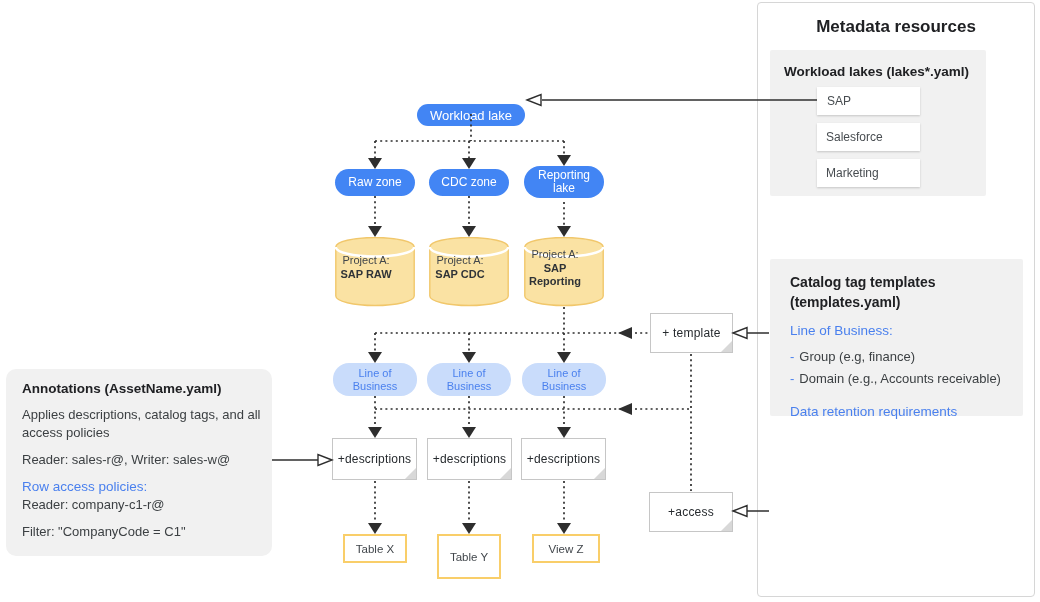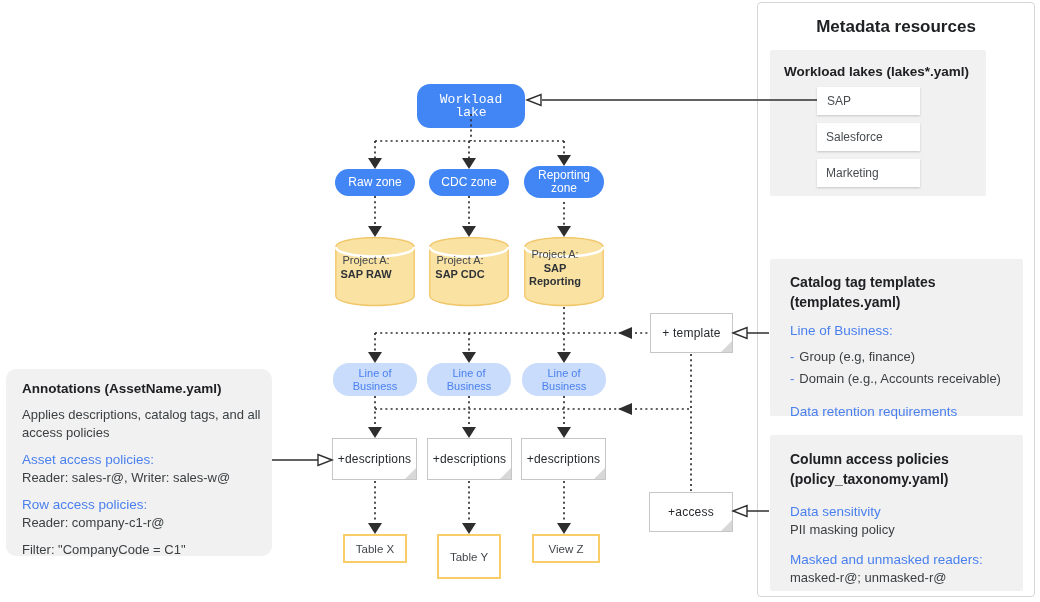--- a/index.html
+++ b/index.html
@@ -86,44 +86,36 @@
     </div>
 
     <div class="section" id="sec-templates">
       <div class="sec-hd">Catalog tag templates (templates.yaml)</div>
       <div class="sec-line sec-blue blue-label" style="margin-bottom:6px;">Line of Business:</div>
       <div class="bullet"><span class="dash">-</span><span>Group (e.g, finance)</span></div>
       <div class="bullet"><span class="dash">-</span><span>Domain (e.g., Accounts receivable)</span></div>
       <div class="sec-line sec-blue blue-label" style="margin-top:13px;">Data retention requirements</div>
     </div>
 
-    <div class="section" id="sec-policies">
-      <div class="sec-hd">Column access policies (policy_taxonomy.yaml)</div>
-      <div class="sec-line sec-blue blue-label" style="margin-top:14px;">Data sensitivity</div>
-      <div class="sec-line">PII masking policy</div>
-      <div class="sec-line sec-blue blue-label" style="margin-top:12px;">Masked and unmasked readers:</div>
-      <div class="sec-line">masked-r@; unmasked-r@</div>
-    </div>
   </div>
 
   <div class="abs graybox" id="annotations">
     <div class="hd">Annotations (AssetName.yaml)</div>
     <div class="para">Applies descriptions, catalog tags, and all access policies</div>
-    <div class="lbl blue-label">Asset access policies:</div>
     <div class="val">Reader: sales-r@, Writer: sales-w@</div>
     <div class="lbl blue-label">Row access policies:</div>
     <div class="val">Reader: company-c1-r@</div>
     <div class="filter">Filter: "CompanyCode = C1"</div>
   </div>
 
-  <div class="abs pill blue lake" style="left:417px;top:84px;width:108px;height:44px;border-radius:13px;font-family:Liberation Mono, monospace;">Workload lake</div>
+  <div class="abs pill blue lake" style="left:417px;top:104px;width:108px;height:22px;border-radius:13px;">Workload lake</div>
 
   <div class="abs pill blue" style="left:335px;top:169px;width:80px;height:27px;">Raw zone</div>
   <div class="abs pill blue" style="left:429px;top:169px;width:80px;height:27px;">CDC zone</div>
-  <div class="abs pill blue" style="left:524px;top:166px;width:80px;min-height:27px;">Reporting zone</div>
+  <div class="abs pill blue" style="left:524px;top:166px;width:80px;min-height:27px;">Reporting lake</div>
 
   <div class="abs cyl" style="left:335px;top:237px;width:80px;height:70px;">
     <svg width="80" height="70">
       <path d="M0.8,10 A39.2,9.5 0 0 1 79.2,10 L79.2,59 A39.2,9.5 0 0 1 0.8,59 Z" fill="#FAE2A3" stroke="#F1C76B" stroke-width="1.4"></path>
       <path d="M0.8,10 A39.2,9.5 0 0 0 79.2,10" fill="none" stroke="#ffffff" stroke-width="2.4"></path>
     </svg>
     <div class="cyl-text"><span>Project A:</span><br>
       <b>SAP RAW</b></div>
   </div>
   <div class="abs cyl" style="left:429px;top:237px;width:80px;height:70px;">

